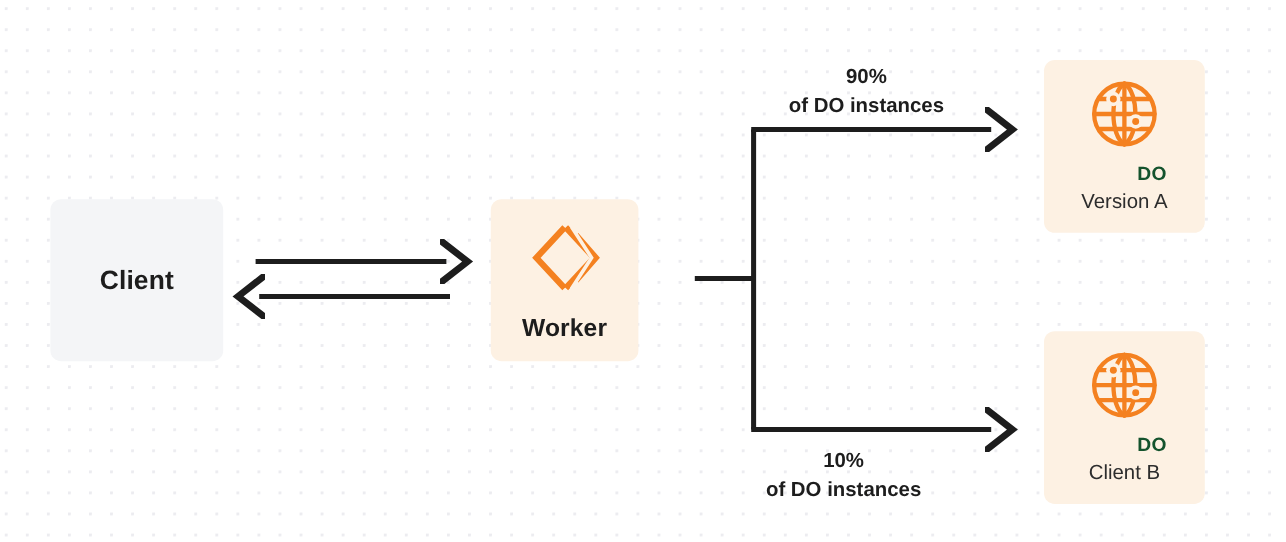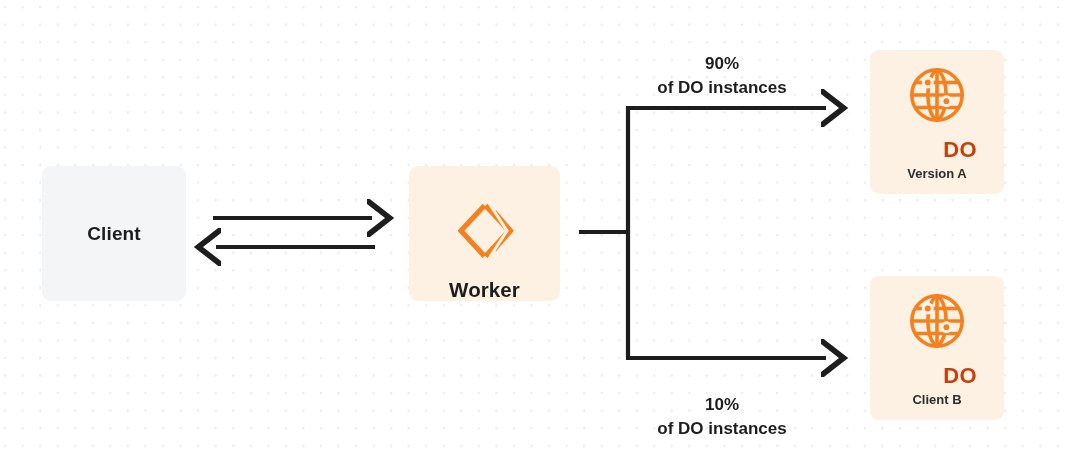--- a/index.html
+++ b/index.html
@@ -35,35 +35,35 @@
 
   
   #node-client {
     left: 42px;
     top: 166px;
     width: 144px;
     height: 135px;
     background-color: #f4f5f7;
   }
   #node-client .node-title {
-    font-size: 19px;
+    font-size: 22px;
     font-weight: 700;
     color: #1d1d1d;
     letter-spacing: 0.1px;
   }
 
   
   #node-worker {
     left: 409px;
     top: 166px;
-    width: 151px;
+    width: 123px;
     height: 135px;
     background-color: #fdf1e3;
     justify-content: flex-start;
-    padding-top: 34px;
+    padding-top: 18px;
   }
   #node-worker .worker-icon {
     width: 62px;
     height: 62px;
     display: block;
   }
   #node-worker .node-title {
     margin-top: 16px;
     font-size: 20.5px;
     font-weight: 700;
@@ -82,30 +82,30 @@
   }
   #node-do-a { top: 50px; }
   #node-do-b { top: 276px; }
   .node-do .globe-icon {
     width: 58px;
     height: 58px;
     display: block;
   }
   .node-do .node-title {
     margin-top: 13px;
-    font-size: 22px;
-    font-weight: 700;
-    color: #c2410c;
+    font-size: 16px;
+    font-weight: 700;
+    color: #14532d;
     letter-spacing: 0.2px;
     margin-left: 46px;
   }
   .node-do .node-subtitle {
     margin-top: 3px;
-    font-size: 13px;
-    font-weight: 700;
+    font-size: 17px;
+    font-weight: 400;
     color: #2d2d2d;
   }
 
   
   #connector-layer {
     position: absolute;
     left: 0;
     top: 0;
     width: 1072px;
     height: 452px;
@@ -121,24 +121,23 @@
     color: #1d1d1d;
     line-height: 1.42;
     white-space: nowrap;
   }
   #edge-label-top {
     left: 626px;
     top: 52px;
     width: 192px;
   }
   #edge-label-bottom {
-    left: 626px;
+    left: 607px;
     top: 372px;
     width: 192px;
-    margin-top: 21px;
   }
   .edge-label .label-line {
     display: block;
   }
 </style>
 </head>
 <body>
 
 <div id="diagram-canvas">
 

